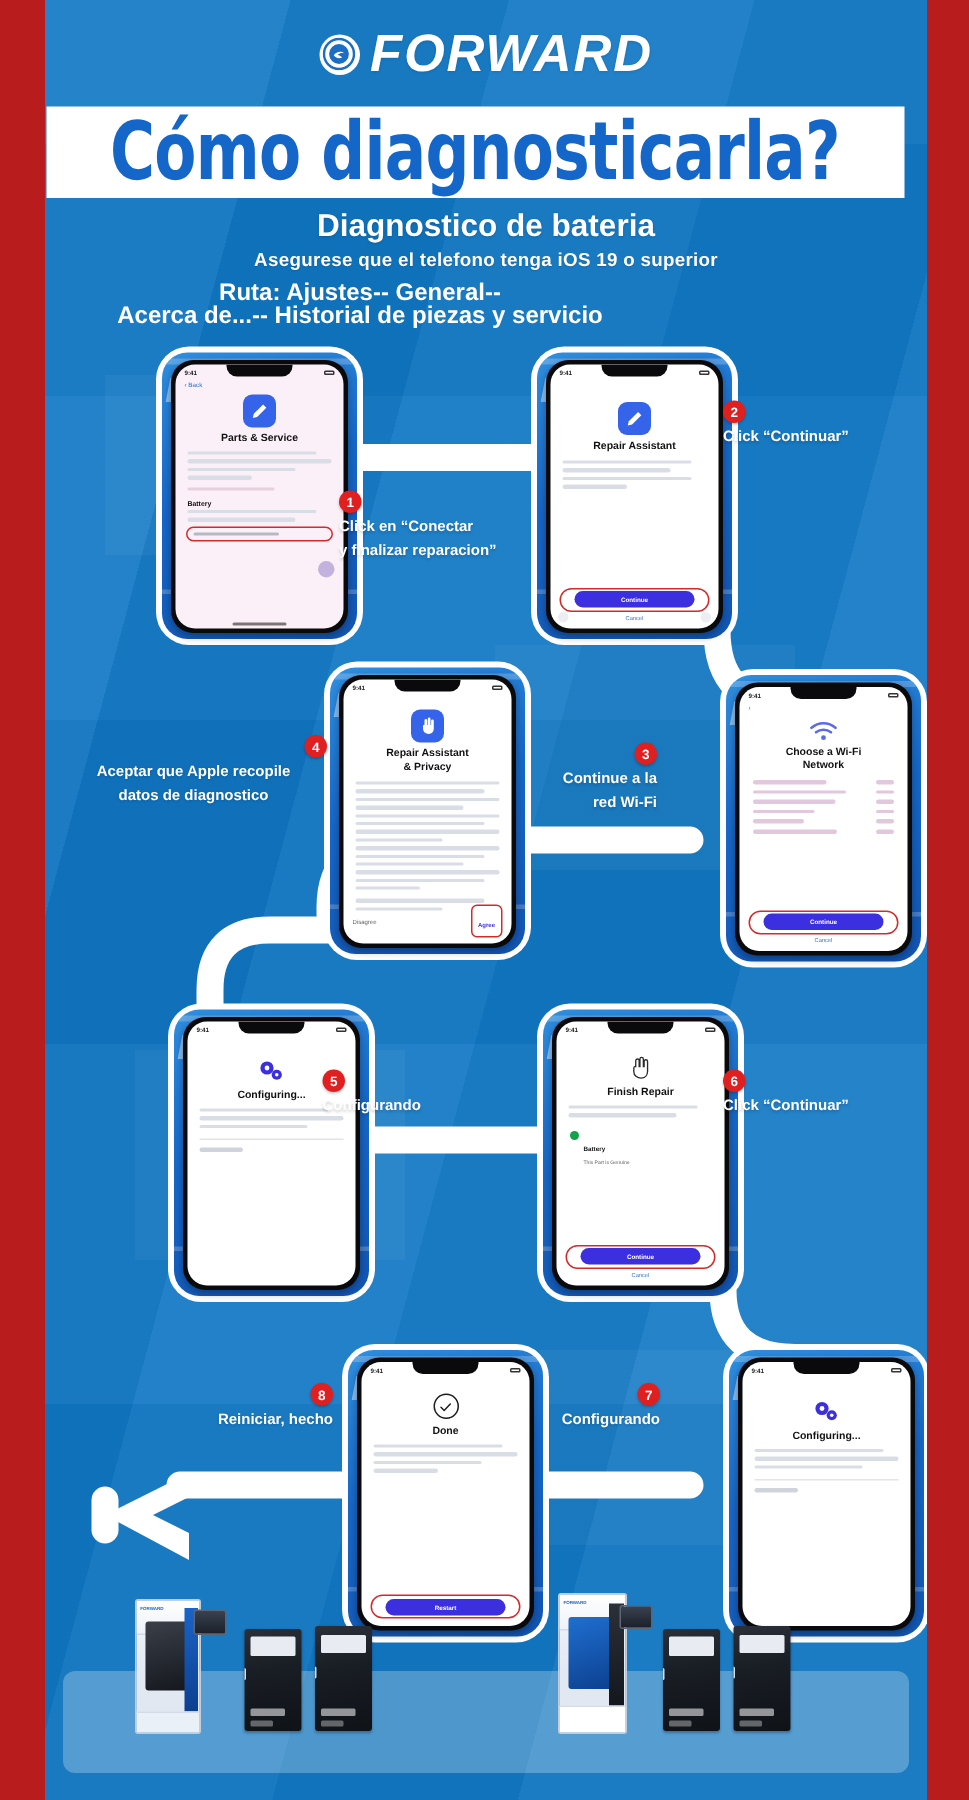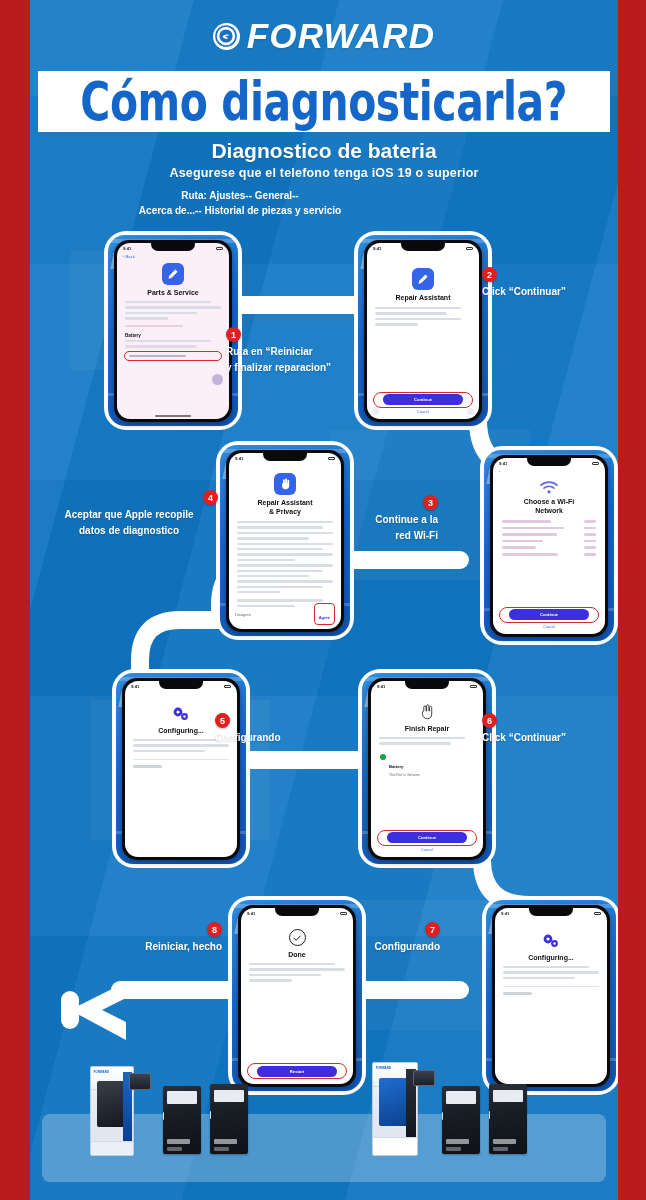--- a/index.html
+++ b/index.html
@@ -45,21 +45,21 @@
   .brand-logo svg { display: block; }
   .brand-name {
     color: #ffffff; font-size: 35px; font-weight: 700;
     font-style: italic; letter-spacing: 1.2px;
     font-family: "Liberation Sans", sans-serif;
     text-shadow: 0 1px 2px rgba(0,0,0,.12);
   }
 
   
   .title-banner {
-    position: absolute; left: 8px; top: 71px;
+    position: absolute; left: 1px; top: 71px;
     width: 572px; height: 61px;
     background: #ffffff;
     display: flex; align-items: center; justify-content: center;
   }
   .title-banner .headline {
     color: #1466C8;
     font-size: 44px;
     font-weight: 700;
     font-family: "DejaVu Sans", sans-serif;
     letter-spacing: -0.5px;
@@ -76,21 +76,21 @@
   }
   .subtitle2 {
     position: absolute; left: 0; top: 166px; width: 588px;
     text-align: center; color: #ffffff;
     font-size: 12.5px; font-weight: 700; letter-spacing: .2px;
     text-shadow: 0 1px 1px rgba(0,0,0,.18);
   }
   .route {
     position: absolute; left: 0; top: 188px; width: 420px;
     text-align: center; color: #ffffff;
-    font-size: 10px; font-weight: 600; line-height: 15px;
+    font-size: 16px; font-weight: 600; line-height: 15px;
   }
 
   
   .flow { position: absolute; left: 0; top: 0; width: 588px; height: 1200px; pointer-events: none; }
 
   
   .phone {
     position: absolute;
     width: 118px; height: 182px;
   }
@@ -350,21 +350,21 @@
           <div class="redbox">
               <span class="mini"></span>
             </div>
           <div class="orb"></div>
           <div class="home-ind"></div>
         </div>
       </div>
     </div>
     <div class="callout" style="left:196px; top:327px;">
       <div class="badge">1</div>
-      <div class="callout-text" style="margin-top:2px;">Ruta en “Reiniciar
+      <div class="callout-text" style="margin-top:2px;">Click en “Conectar
 y finalizar reparacion”</div>
     </div>
 
     <div class="phone" style="left:334px; top:240px;">
       <div class="halo"></div>
       <div class="tile">
           <span class="watermark">R/</span>
         <div class="wmbar" style="left:0;top:4px;width:100%;height:4px;"></div>
         <div class="wmbar" style="left:0;bottom:30px;width:100%;height:3px;"></div>
       </div>

